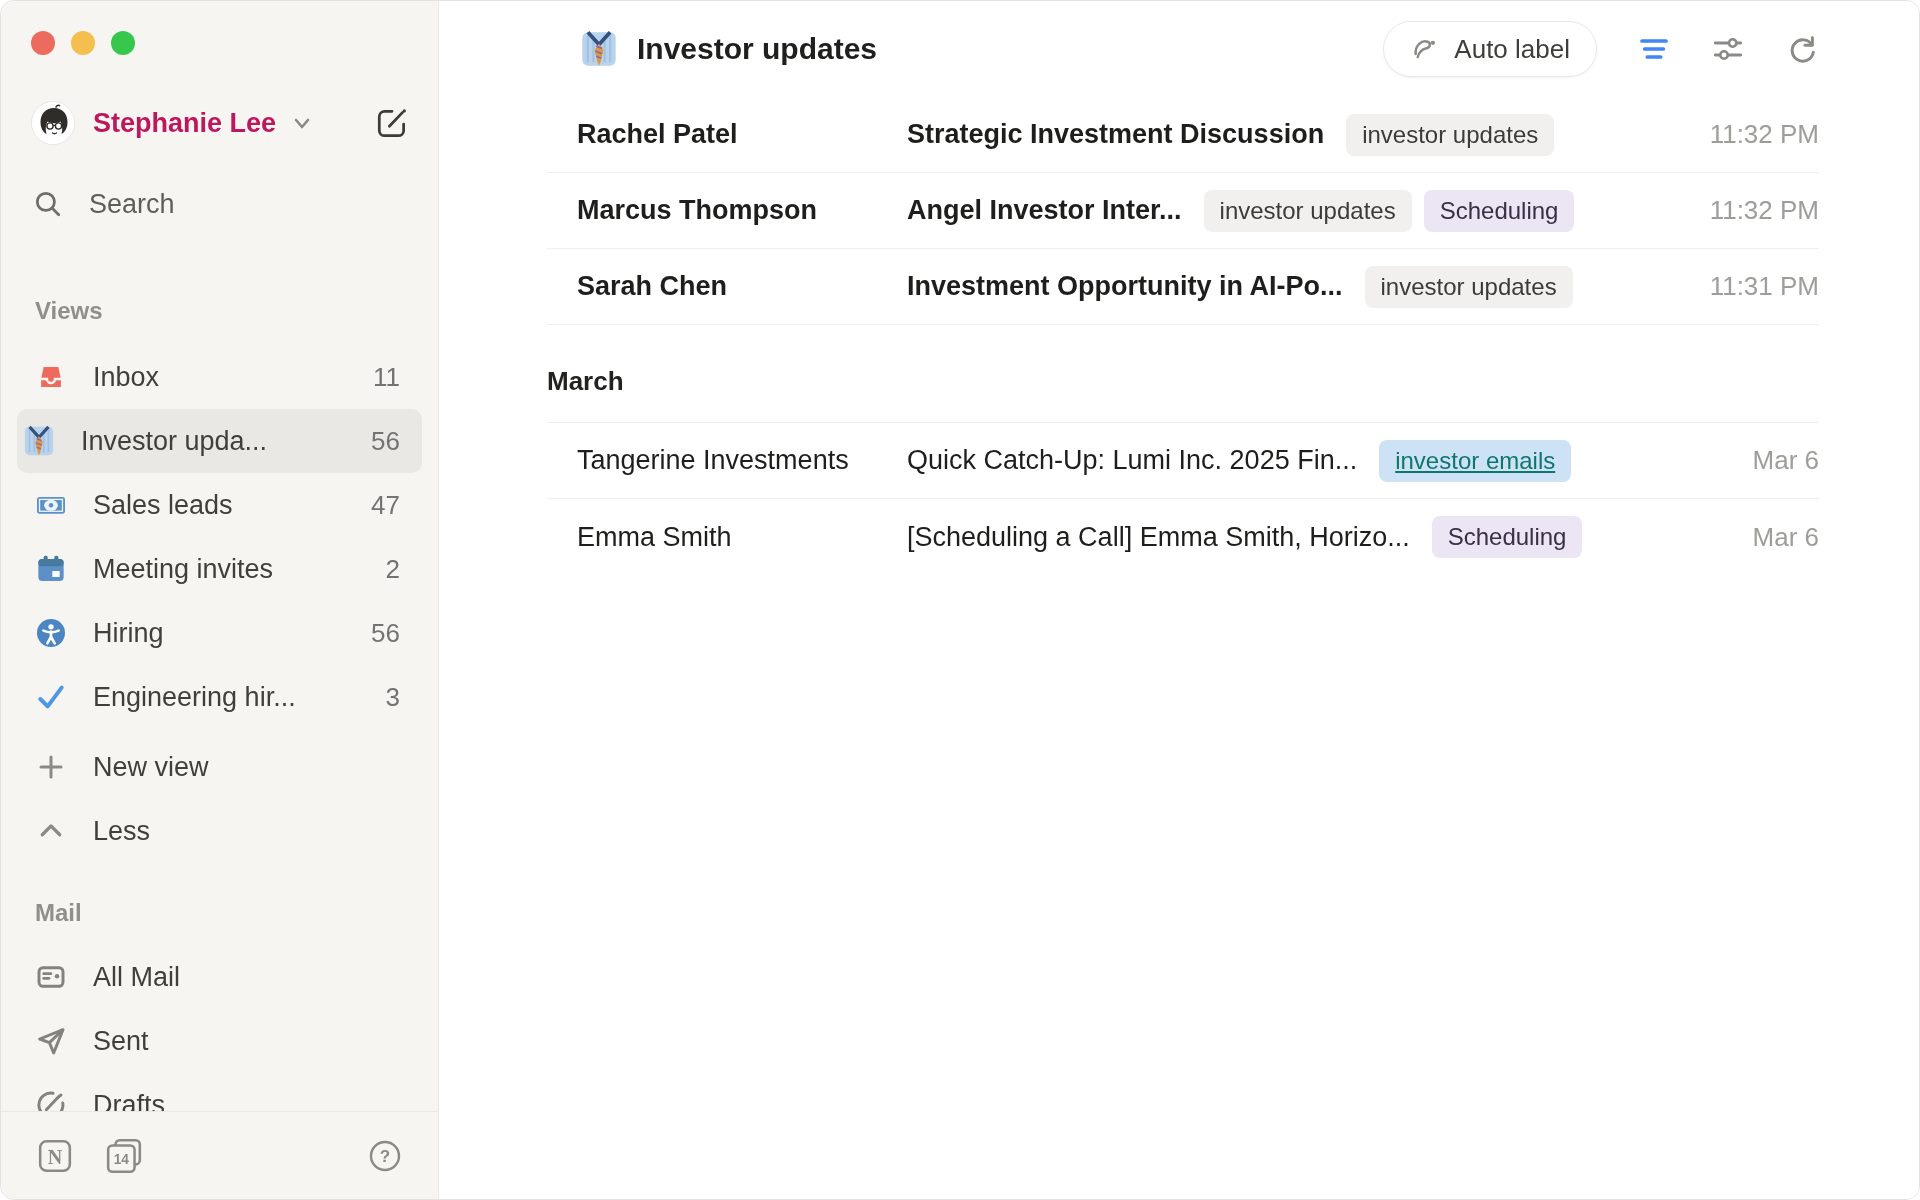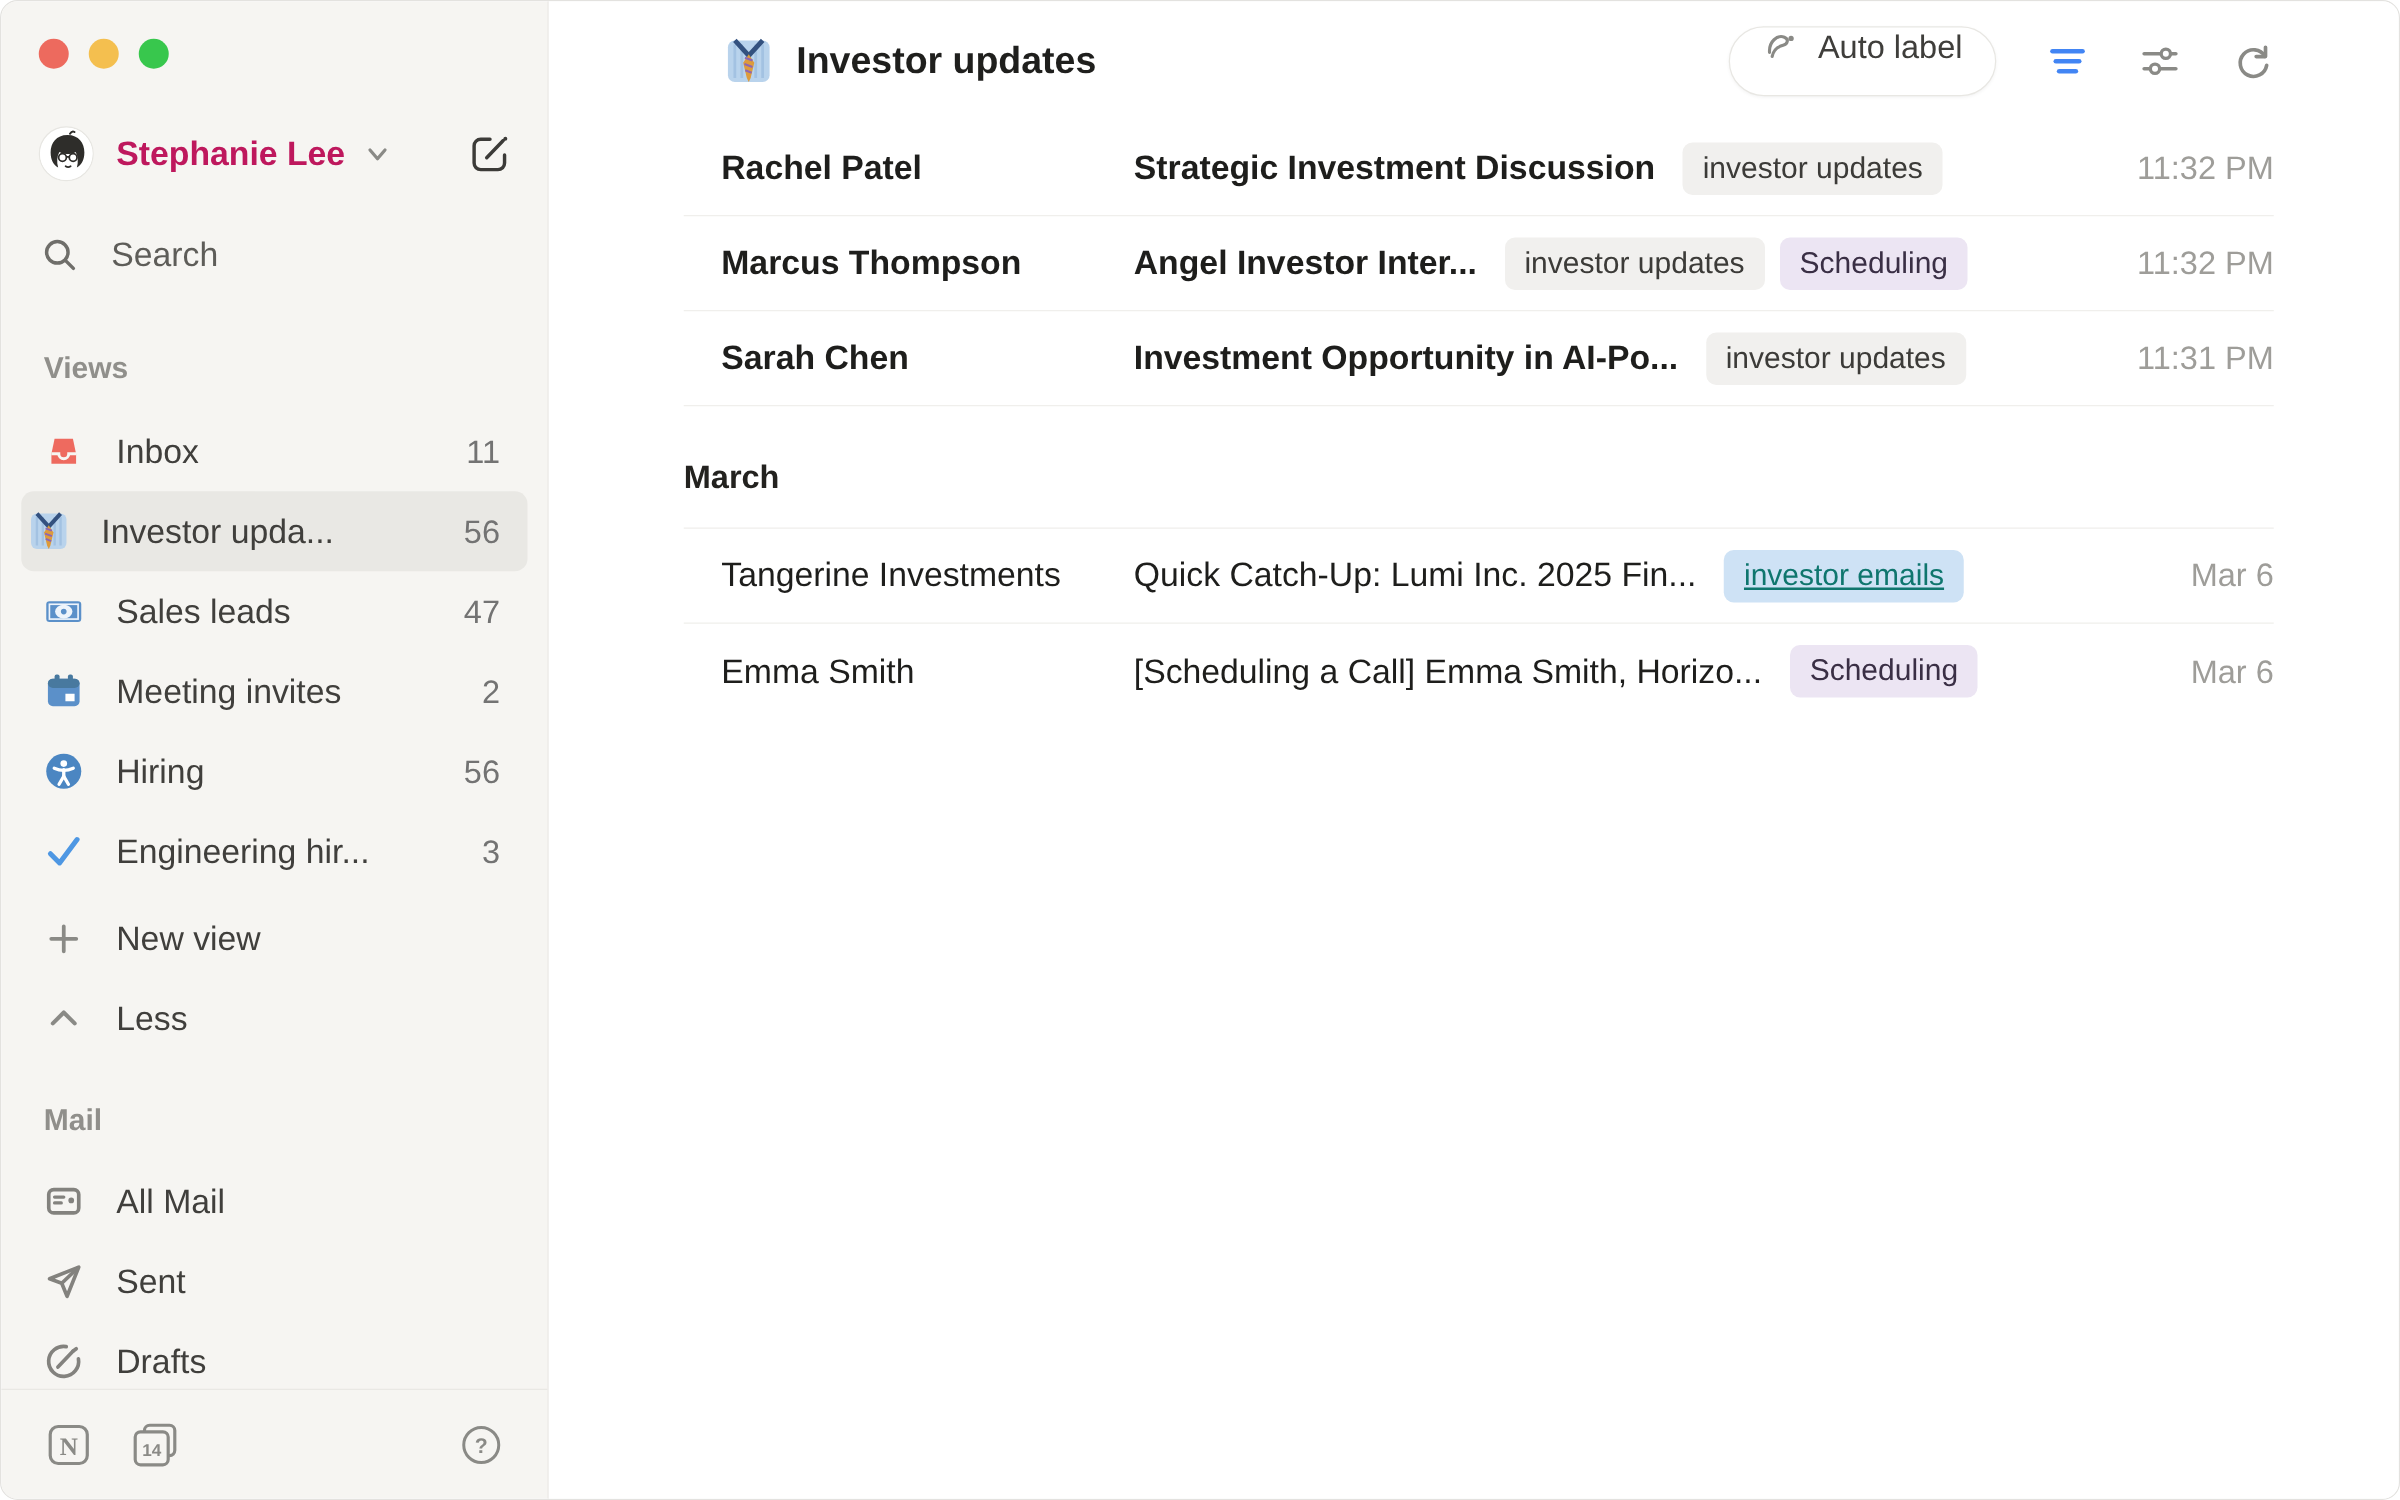--- a/index.html
+++ b/index.html
@@ -12,40 +12,40 @@
   .sb-scroll { flex:1; overflow:hidden; }
   .traffic { padding:30px 0 0 30px; display:flex; gap:16px; }
   .light { width:24px; height:24px; border-radius:50%; }
   .profile-row { margin:44px 26px 0 30px; height:48px; display:flex; align-items:center; cursor:default; }
   .avatar { width:44px; height:44px; border-radius:50%; background:#ffffff; border:1px solid #e7e6e2; overflow:hidden; flex:0 0 auto; }
   .profile-name { margin-left:18px; font-size:27px; font-weight:700; color:#be185d; }
   .chev { margin-left:14px; }
   .compose-btn { margin-left:auto; width:40px; height:40px; display:flex; align-items:center; justify-content:center; }
   .search-row { margin:40px 26px 10px 32px; height:34px; display:flex; align-items:center; gap:26px;
                 font-size:27px; color:#5e5d59; }
-  .sb-section-label { margin:60px 0 0 34px; height:30px; font-size:24px; font-weight:600; color:#908f8b; }
+  .sb-section-label { margin:76px 0 0 34px; height:30px; font-size:24px; font-weight:600; color:#908f8b; }
   .sb-items { margin-top:18px; }
   .sb-item { height:64px; display:flex; align-items:center; padding:0 38px 0 32px; font-size:27px; color:#403f3c; }
   .sb-item .sb-ic { width:36px; display:flex; justify-content:center; align-items:center; flex:0 0 auto; }
   .sb-item .sb-label { margin-left:24px; white-space:nowrap; overflow:hidden; }
   .sb-item .sb-count { margin-left:auto; font-size:26px; color:#737373; }
   .sb-item.selected { background:#e9e8e4; border-radius:10px; margin:0 16px; padding:0 22px 0 4px; }
   .sb-gap { height:6px; }
   .mail-items { margin-top:16px; }
   .sb-footer { height:88px; border-top:1px solid #e9e8e4; display:flex; align-items:center; padding:0 36px; gap:32px; }
   .sb-footer .right { margin-left:auto; }
 
   
   .main { flex:1; background:#ffffff; display:flex; flex-direction:column; }
   .main-header { height:96px; display:flex; align-items:center; padding:0 100px 0 140px; }
   .title-icon { width:40px; height:40px; }
   .page-title { margin-left:18px; font-size:30px; font-weight:600; color:#1f1f1d; }
   .header-controls { margin-left:auto; display:flex; align-items:center; gap:40px; }
   .auto-label-btn { height:56px; border:1px solid #e8e7e3; border-radius:28px; background:#fff;
-                    box-shadow:0 1px 3px rgba(0,0,0,0.05); display:flex; align-items:flex-start; gap:14px;
+                    box-shadow:0 1px 3px rgba(0,0,0,0.05); display:flex; align-items:center; gap:14px;
                     padding:0 26px; font-size:26px; color:#3f3e3b; cursor:default; }
   .icon-btn { width:34px; height:34px; display:flex; align-items:center; justify-content:center; }
 
   .email-list { padding:0 100px 0 108px; }
   .email-row { height:76px; display:flex; align-items:center; border-bottom:1px solid #f0efec; }
   .email-row:last-child { border-bottom:none; }
   .dot-cell { width:30px; flex:0 0 auto; }
   .unread-dot { width:13px; height:13px; border-radius:50%; background:#4285f4; }
   .sender { width:330px; flex:0 0 auto; font-size:27px; color:#1e1e1c; white-space:nowrap; overflow:hidden; }
   .email-row.unread .sender { font-weight:700; }

